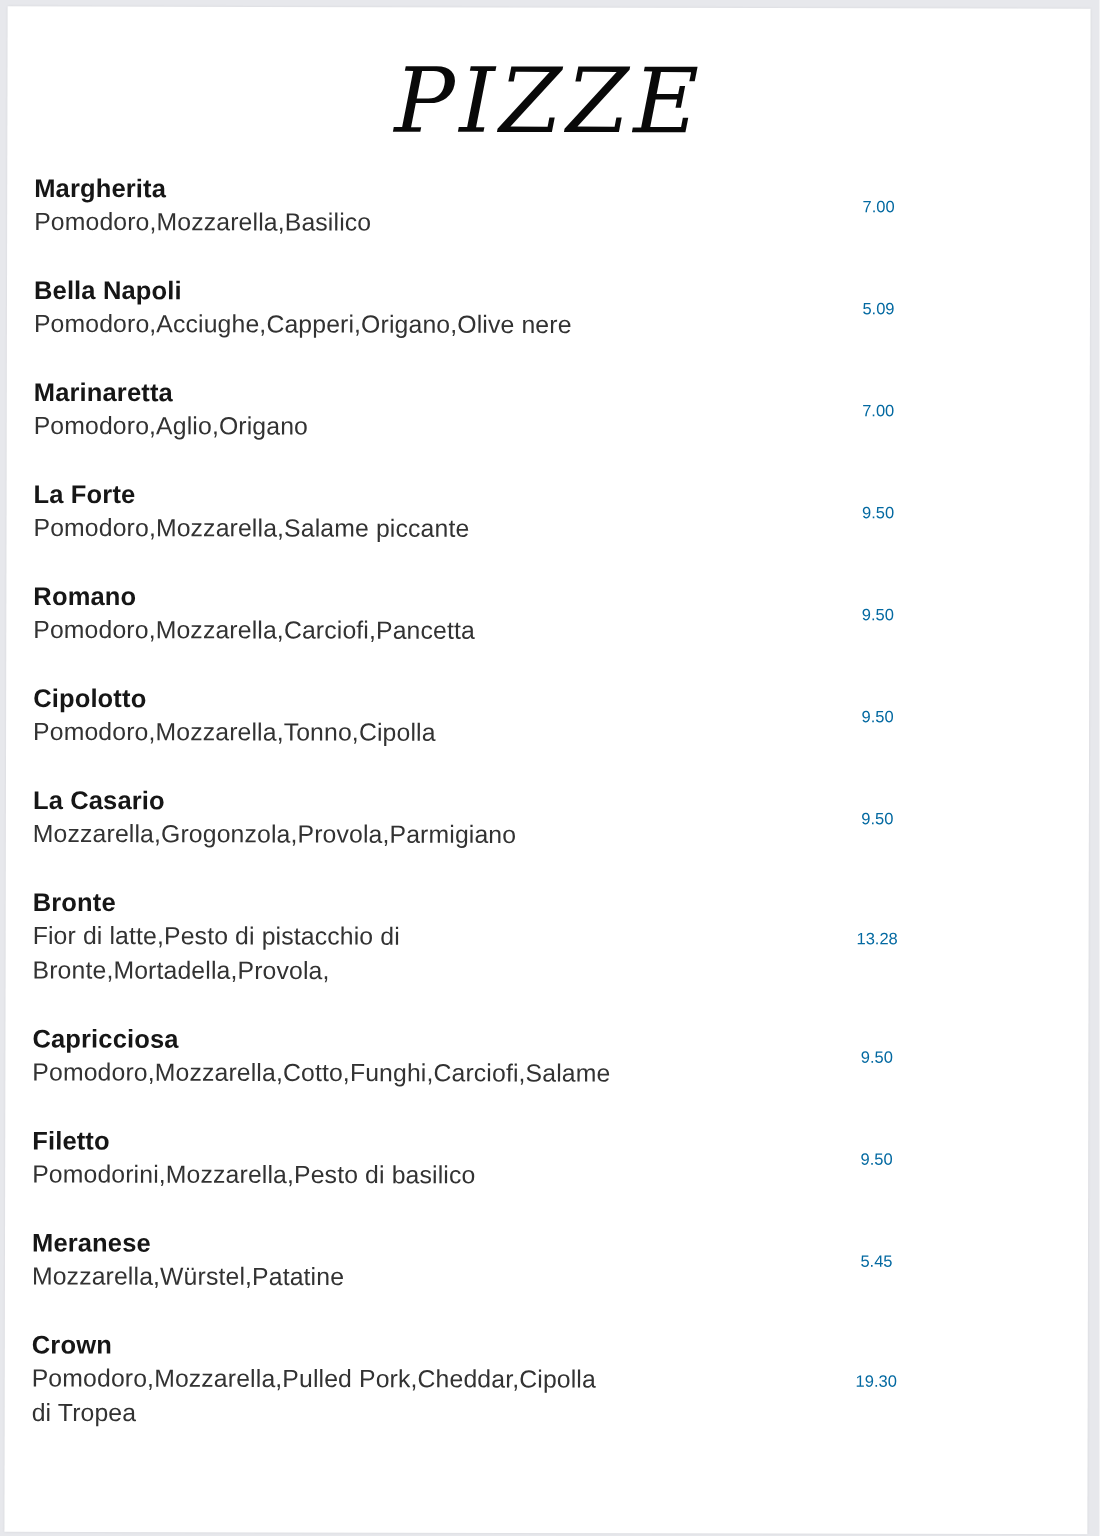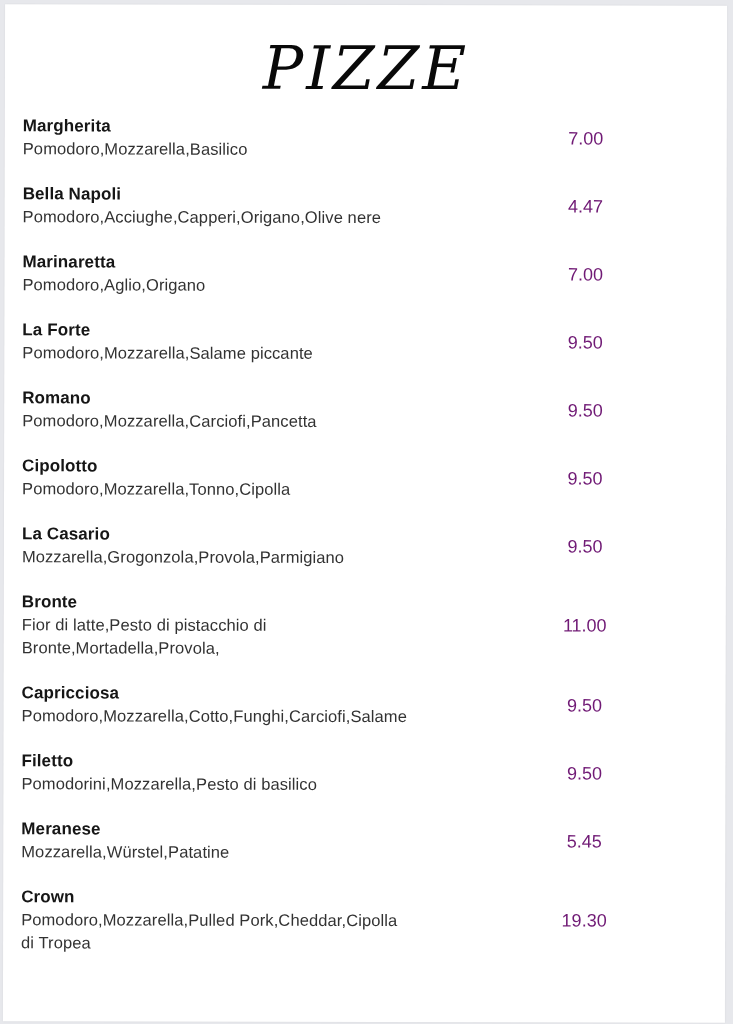--- a/index.html
+++ b/index.html
@@ -61,22 +61,22 @@
     font-size: 16.5px;
     line-height: 23px;
     color: #323232;
     letter-spacing: 0.1px;
   }
   .item-price {
     flex: 0 0 90px;
     width: 90px;
     margin-right: 96px;
     text-align: center;
-    font-size: 18px;
-    color: #701a75;
+    font-size: 11px;
+    color: #0369a1;
     white-space: nowrap;
   }
 </style>
 </head>
 <body>
 
 <div class="paper">
   <h1 class="menu-title">PIZZE</h1>
 
   <div class="items">
@@ -90,21 +90,21 @@
     <div class="item-price">7.00</div>
   </div>
 
   <div class="item">
     <div class="item-text">
       <div class="item-name">Bella Napoli</div>
       <div class="item-desc">
             <div class="item-desc-line">Pomodoro,Acciughe,Capperi,Origano,Olive nere</div>
           </div>
     </div>
-    <div class="item-price">4.47</div>
+    <div class="item-price">5.09</div>
   </div>
 
   <div class="item">
     <div class="item-text">
       <div class="item-name">Marinaretta</div>
       <div class="item-desc">
             <div class="item-desc-line">Pomodoro,Aglio,Origano</div>
           </div>
     </div>
     <div class="item-price">7.00</div>
@@ -151,21 +151,21 @@
   </div>
 
   <div class="item">
     <div class="item-text">
       <div class="item-name">Bronte</div>
       <div class="item-desc">
             <div class="item-desc-line">Fior di latte,Pesto di pistacchio di</div>
             <div class="item-desc-line">Bronte,Mortadella,Provola,</div>
           </div>
     </div>
-    <div class="item-price">11.00</div>
+    <div class="item-price">13.28</div>
   </div>
 
   <div class="item">
     <div class="item-text">
       <div class="item-name">Capricciosa</div>
       <div class="item-desc">
             <div class="item-desc-line">Pomodoro,Mozzarella,Cotto,Funghi,Carciofi,Salame</div>
           </div>
     </div>
     <div class="item-price">9.50</div>

